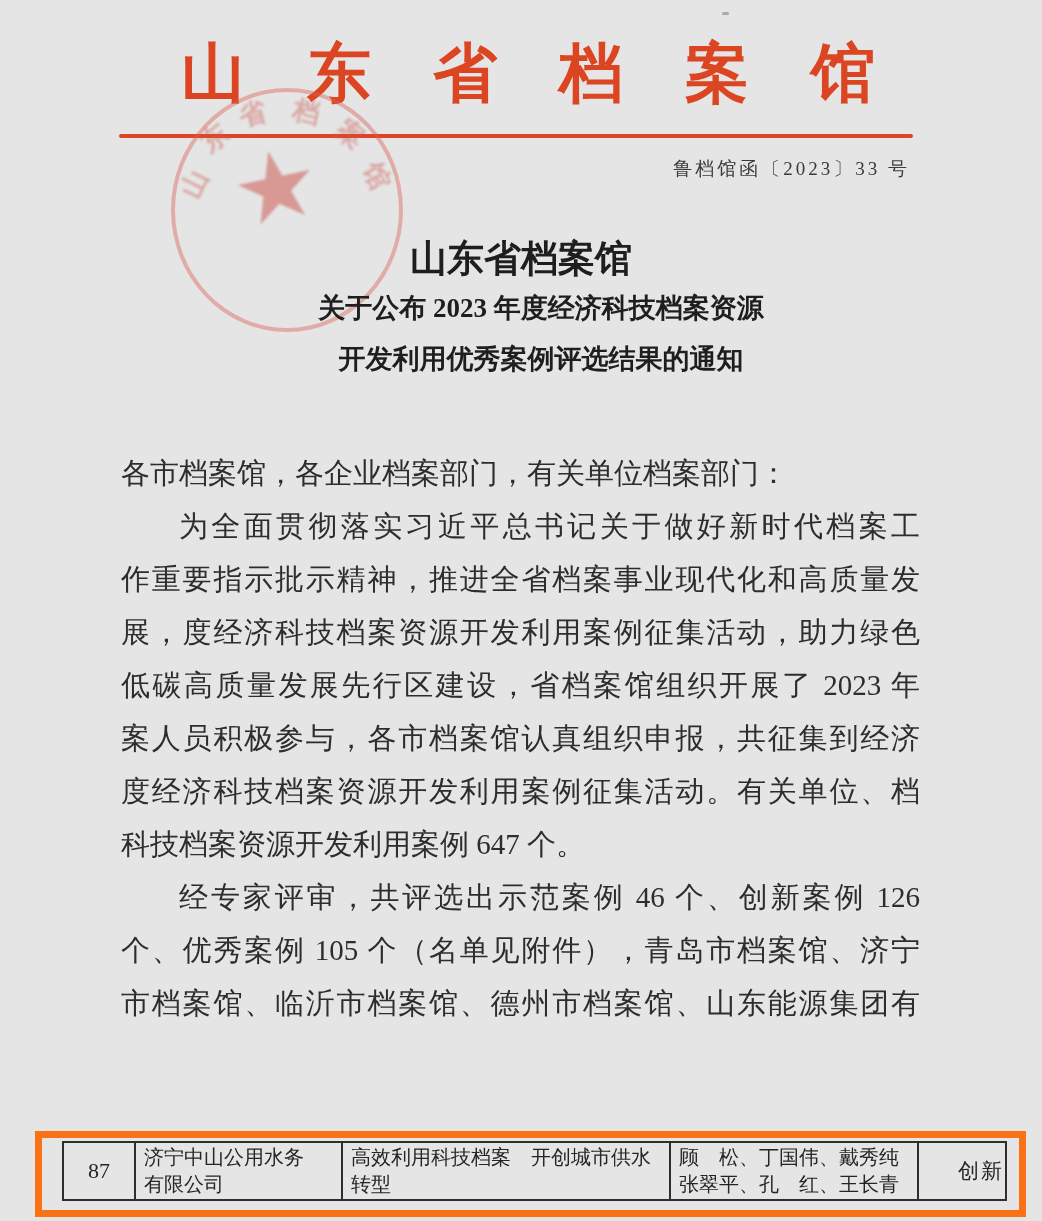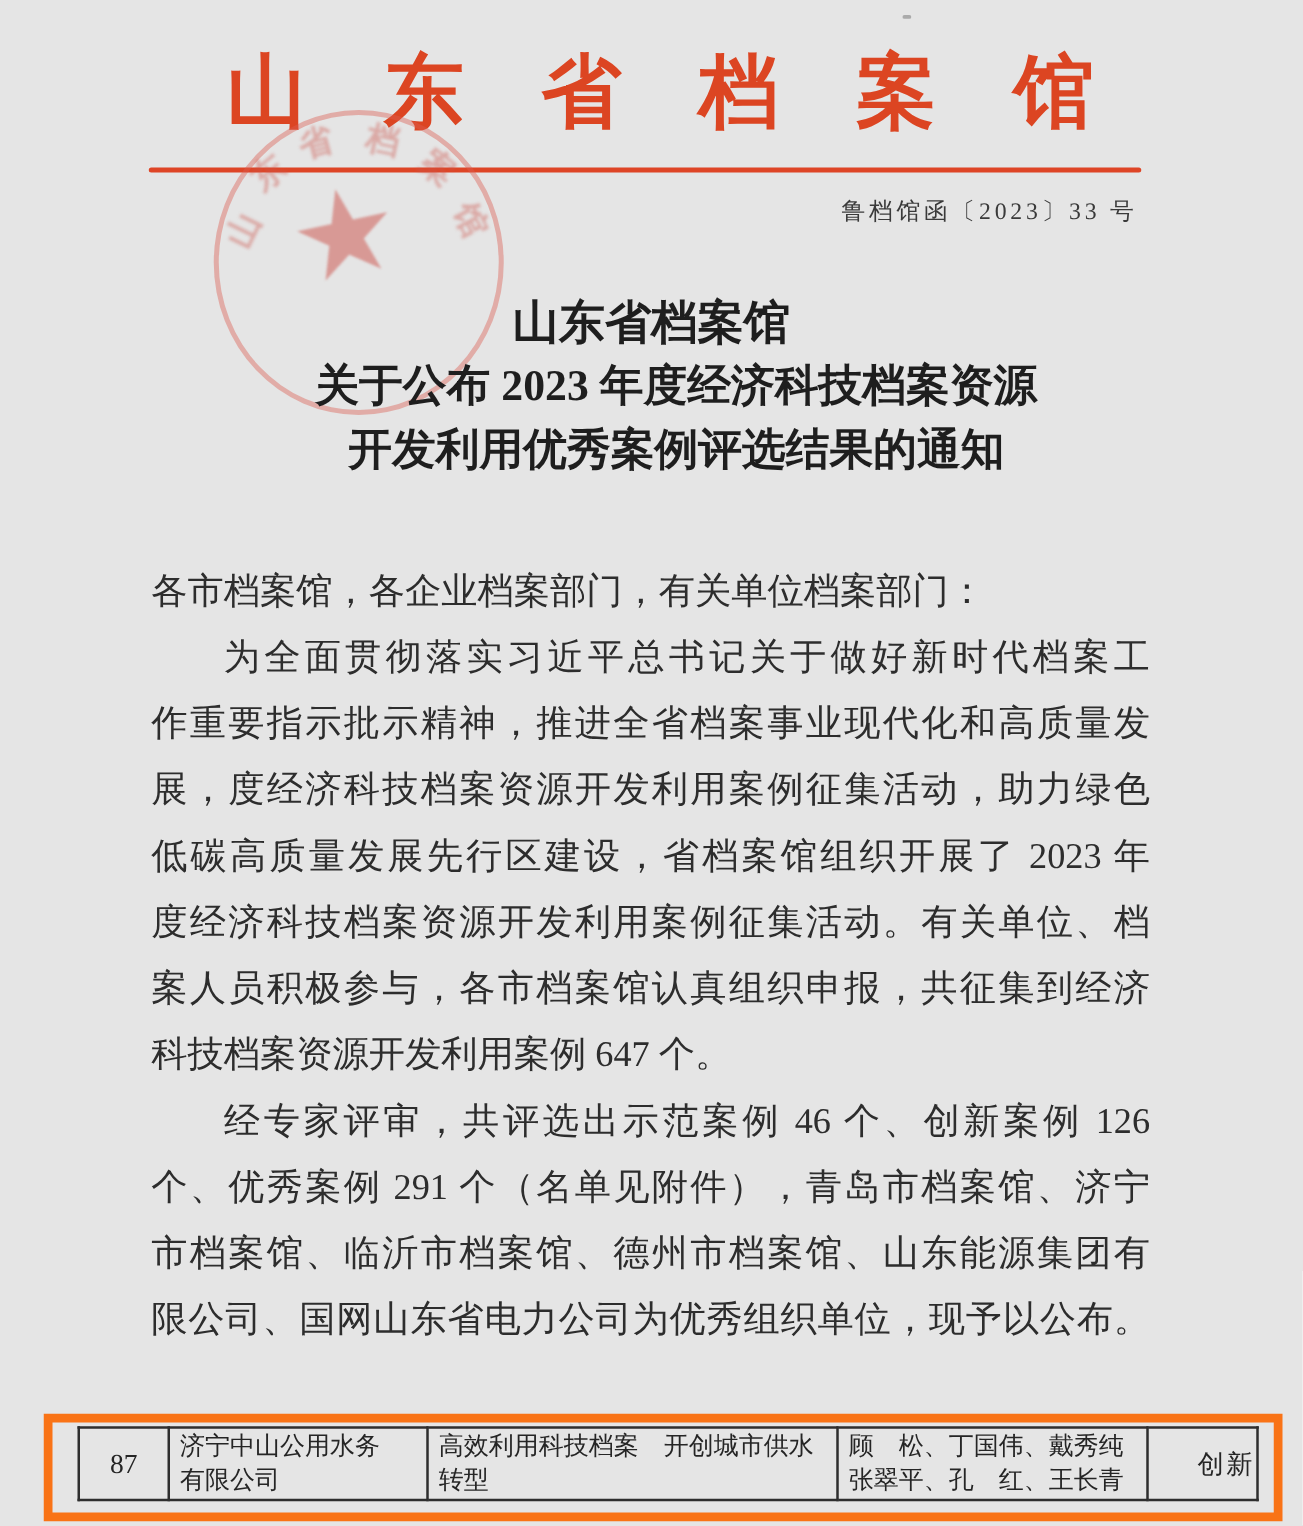--- a/index.html
+++ b/index.html
@@ -61,21 +61,21 @@
     position:absolute;left:722px;top:12px;width:7px;height:3px;
     background:#8a8a8a;border-radius:2px;opacity:.65;
   }
 
   
   .title{
     position:absolute;top:234px;left:0;width:100%;
     text-align:center;color:#1e1e1e;font-weight:700;
   }
   .title .t1{font-size:37px;line-height:49px;}
-  .title .t2{font-size:35px;line-height:51px;margin-left:40px;}
+  .title .t2{font-size:27px;line-height:51px;margin-left:40px;}
 
   
   .body-text{
     position:absolute;top:447px;left:121px;width:799px;
     font-size:29px;color:#2d2d2d;
   }
   .bline{height:53px;line-height:53px;white-space:nowrap;}
   .jst{text-align:justify;text-align-last:justify;white-space:normal;}
   .ind{text-indent:58px;}
 
@@ -128,27 +128,26 @@
     <div class="t2">关于公布 2023 年度经济科技档案资源</div>
     <div class="t2">开发利用优秀案例评选结果的通知</div>
   </div>
 
   <div class="body-text">
     <div class="bline">各市档案馆，各企业档案部门，有关单位档案部门：</div>
     <div class="bline jst ind">为全面贯彻落实习近平总书记关于做好新时代档案工</div>
     <div class="bline jst">作重要指示批示精神，推进全省档案事业现代化和高质量发</div>
     <div class="bline jst">展，度经济科技档案资源开发利用案例征集活动，助力绿色</div>
     <div class="bline jst">低碳高质量发展先行区建设，省档案馆组织开展了 2023 年</div>
+    <div class="bline jst">案人员积极参与，各市档案馆认真组织申报，共征集到经济</div>
     <div class="bline jst">度经济科技档案资源开发利用案例征集活动。有关单位、档</div>
-    <div class="bline jst">案人员积极参与，各市档案馆认真组织申报，共征集到经济</div>
     <div class="bline">科技档案资源开发利用案例 647 个。</div>
     <div class="bline jst ind">经专家评审，共评选出示范案例 46 个、创新案例 126</div>
-    <div class="bline jst">个、优秀案例 291 个（名单见附件），青岛市档案馆、济宁</div>
+    <div class="bline jst">个、优秀案例 105 个（名单见附件），青岛市档案馆、济宁</div>
     <div class="bline jst">市档案馆、临沂市档案馆、德州市档案馆、山东能源集团有</div>
-    <div class="bline jst">限公司、国网山东省电力公司为优秀组织单位，现予以公布。</div>
   </div>
 
   <div class="highlight">
     <table class="result-table">
       <colgroup>
         <col style="width:72px">
           <col style="width:207px">
           <col style="width:328px">
           <col style="width:248px">
           <col style="width:88px">

